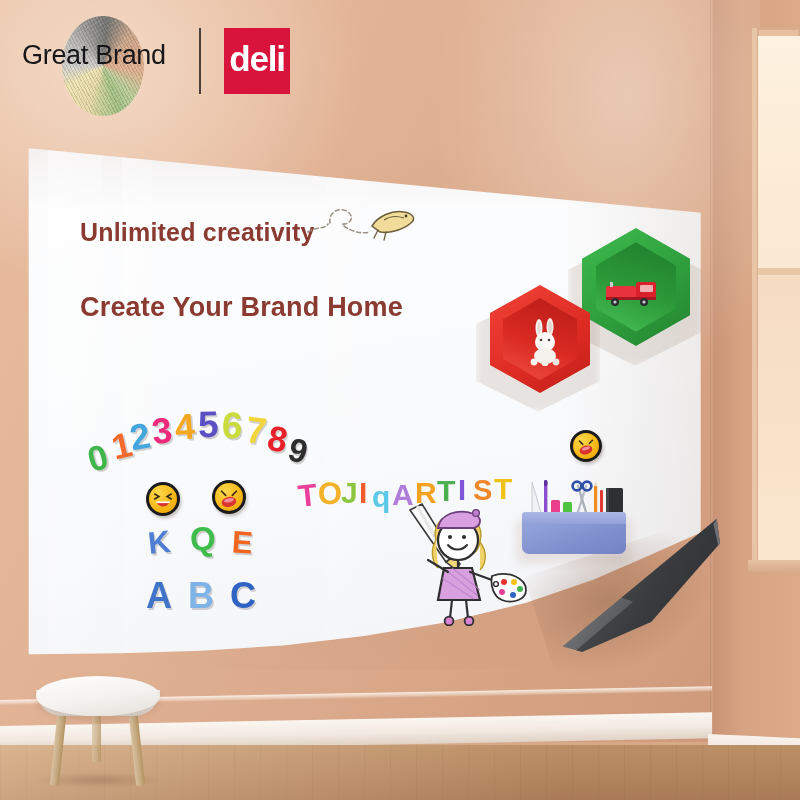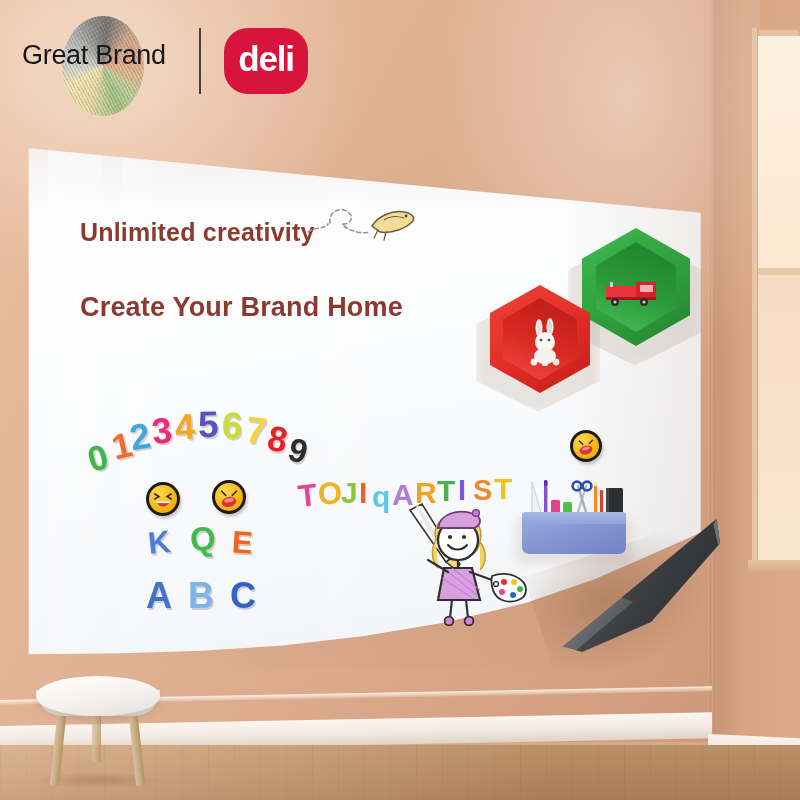--- a/index.html
+++ b/index.html
@@ -188,23 +188,22 @@
   .brand-text {
     position:absolute; left:22px; top:40px;
     font-size:27px; font-weight:normal; color:#17161a;
     letter-spacing:-.3px; white-space:nowrap;
   }
   .divider {
     position:absolute; left:199px; top:28px; width:2px; height:66px;
     background:#4c3f39;
   }
   .deli-box {
-    position:absolute; left:224px; top:28px; width:84px; height:66px;
+    position:absolute; left:224px; top:28px; width:66px; height:66px;
     background:#d8143c;
-    border-radius:24px;
   }
   .deli-text {
     position:absolute; inset:0;
     display:flex; align-items:center; justify-content:center;
     color:#ffffff; font-size:35px; font-weight:bold; letter-spacing:-1.2px;
     padding-bottom:4px;
   }
 
   
   .hex-wrap { position:absolute; }

